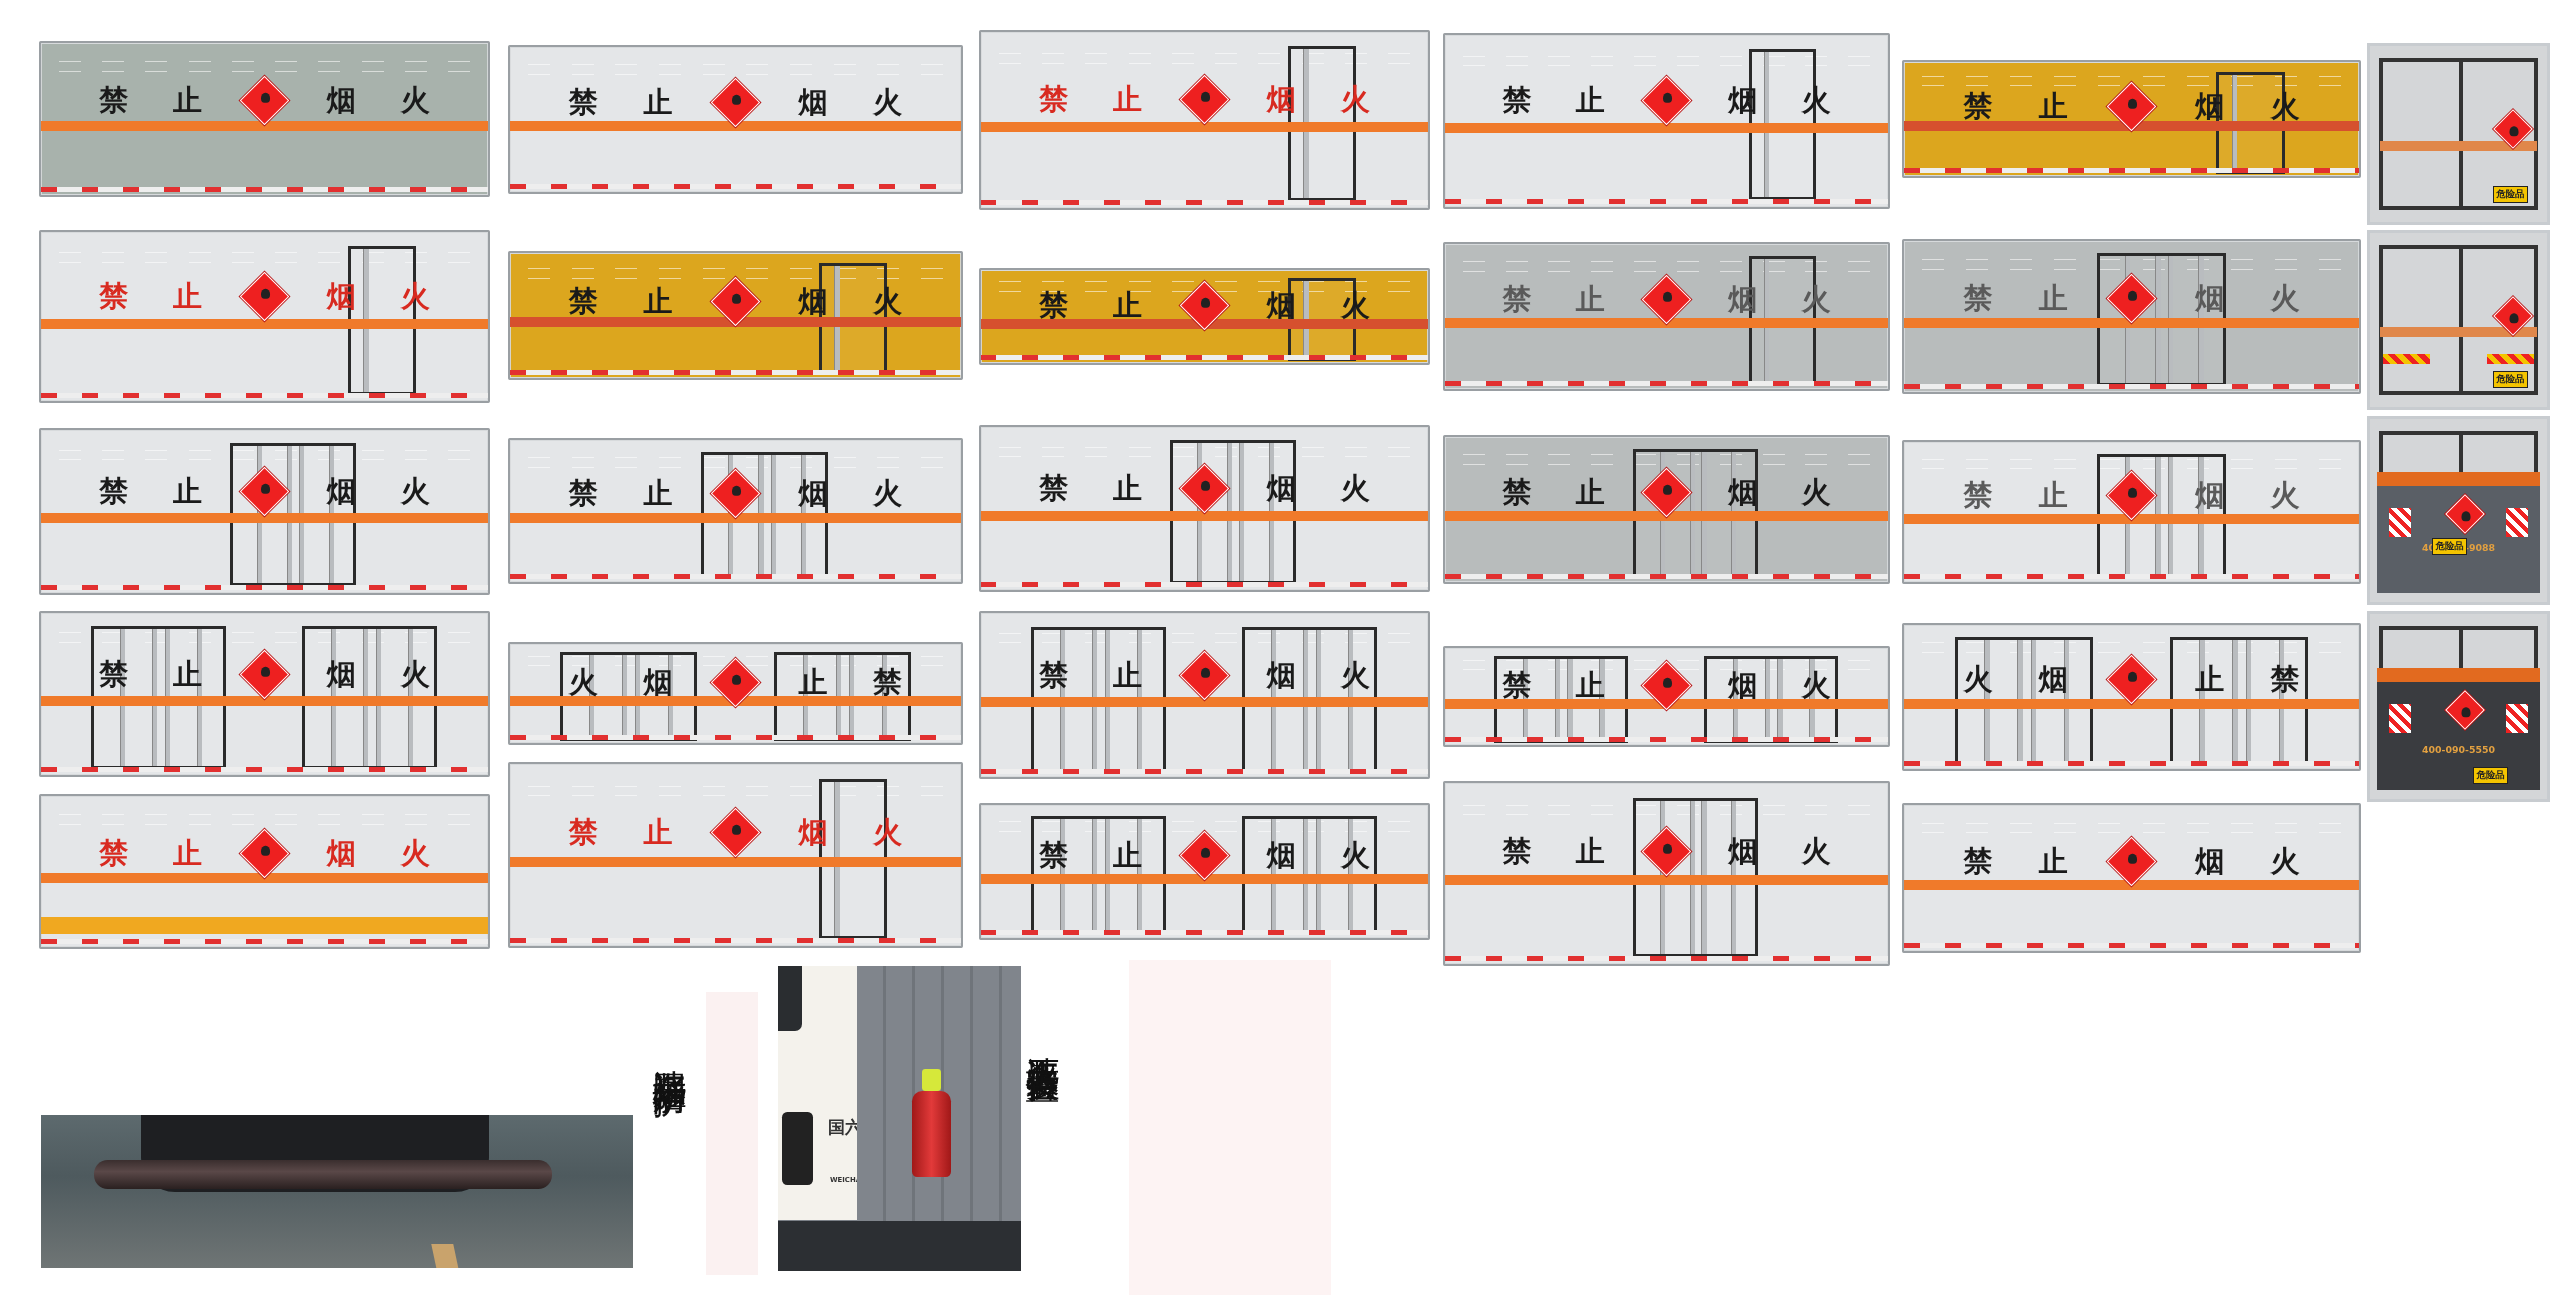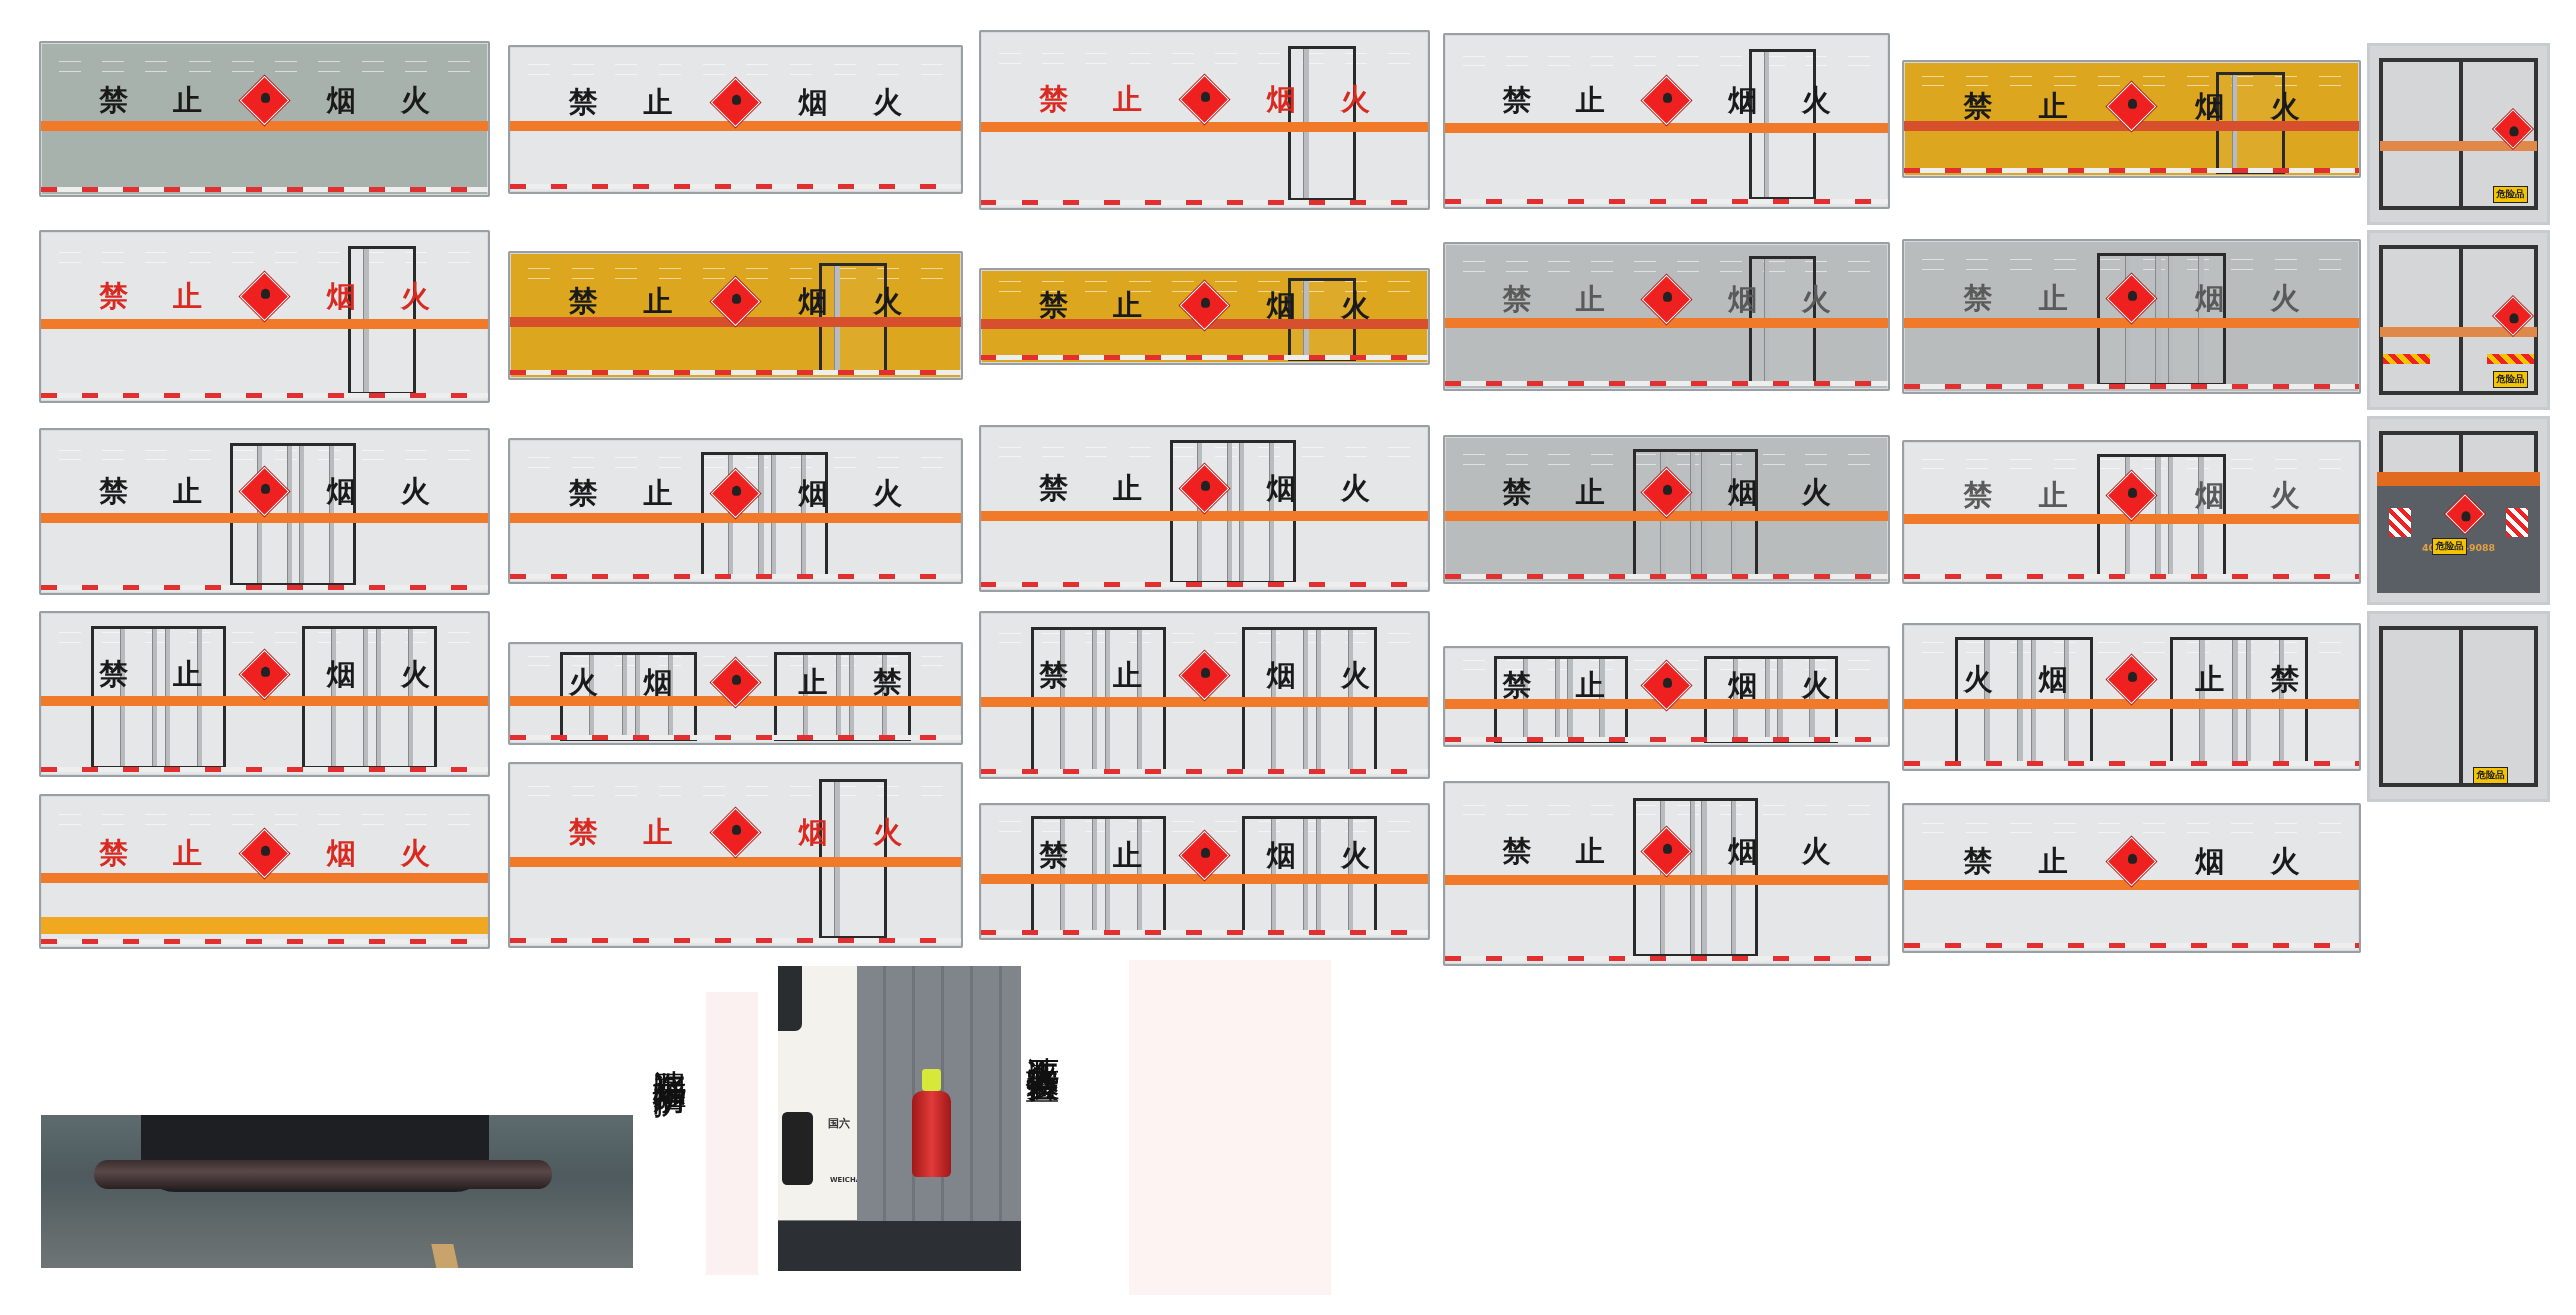--- a/index.html
+++ b/index.html
@@ -773,38 +773,45 @@
       <div class="hatch" style="left:12px;top:36px;"></div>
       <div class="hatch" style="right:12px;top:36px;"></div>
       <span class="diamond" style="position:absolute;left:74px;top:27.5px;width:26px;height:26px;"></span>
       <div class="phone" style="top:70px;">400-105-9088</div>
       </div>
       <div class="plate-yellow" style="left: 62px; bottom: 47px;">危险品</div>
     </div>
     <div class="rear" style="left: 2367px; top: 611px; width: 183px; height: 191px;">
       <div class="frame"></div>
                <div class="mid"></div>
+      <div class="tailgate" style="top: 54px; background: rgb(58, 60, 64);">
+        <div class="topbar"></div>
+      <div class="hatch" style="left:12px;top:36px;"></div>
+      <div class="hatch" style="right:12px;top:36px;"></div>
+      <span class="diamond" style="position:absolute;left:74px;top:27.5px;width:26px;height:26px;"></span>
+      <div class="phone" style="top:76px;">400-090-5550</div>
+      </div>
       <div class="plate-yellow" style="left: 103px; bottom: 15.5px;">危险品</div>
     </div>
   </div>
 
 <div class="photo" style="left:41px;top:1115px;width:592px;height:153px;background:linear-gradient(180deg,#5d6a6e 0%,#4e5a5e 40%,#6f7575 100%);">
   <div style="position:absolute;left:100px;top:0;width:348px;height:77px;background:#1e1f22;border-radius:0 0 34px 34px;"></div>
   <div style="position:absolute;left:53px;top:45px;width:458px;height:29px;background:linear-gradient(180deg,#3a2e2e,#5a4848 40%,#2a2020);border-radius:13.7px;"></div>
   <div style="position:absolute;left:393px;top:129px;width:22px;height:26px;background:#c9a36c;transform:skewX(12deg);"></div>
 </div>
 <div class="vtext" style="left:653px;top:1043px;">选装圆柱形后防护</div>
 
 <div style="position:absolute;left:706px;top:992px;width:52px;height:283px;background:#fbf1f1;"></div>
 
 <div class="photo" style="left:778px;top:966px;width:243px;height:305px;background:#7b8087;">
   <div style="position:absolute;left:0;top:0;width:79px;height:254px;background:#f4f2ec;"></div>
   <div style="position:absolute;left:0;top:0;width:24px;height:65px;background:#2a2d30;border-radius:0 0 6.9px 0;"></div>
   <div style="position:absolute;left:4.3px;top:146px;width:31px;height:73px;background:#222;border-radius:5.2px;"></div>
-  <div style="position:absolute;left:50px;top:150px;font-size:11px;font-weight:bold;color:#333;">国六</div>
+  <div style="position:absolute;left:50px;top:150px;font-size:17px;font-weight:bold;color:#333;">国六</div>
   <div style="position:absolute;left:52px;top:210px;font-size:6.9px;font-weight:bold;color:#333;">WEICHAI</div>
   <div style="position:absolute;left:79px;top:0;right:0;bottom:0;background:repeating-linear-gradient(90deg,#80858c 0 26px,#6f747a 26px 29px);"></div>
   <div style="position:absolute;left:134px;top:125px;width:39px;height:86px;background:linear-gradient(90deg,#a01818,#e23a3a 50%,#a01818);border-radius:10.3px 10.3px 5.2px 5.2px;"></div>
   <div style="position:absolute;left:144px;top:103px;width:19px;height:22px;background:#d6e83a;border-radius:3.4px;"></div>
   <div style="position:absolute;left:0;right:0;bottom:0;height:50px;background:#2c2f33;"></div>
 </div>
 <div class="vtext" style="left:1026px;top:1030px;">选装灭火器安装位置</div>
 
 <div style="position:absolute;left:1129px;top:960px;width:202px;height:335px;background:#fdf3f3;"></div>
 

